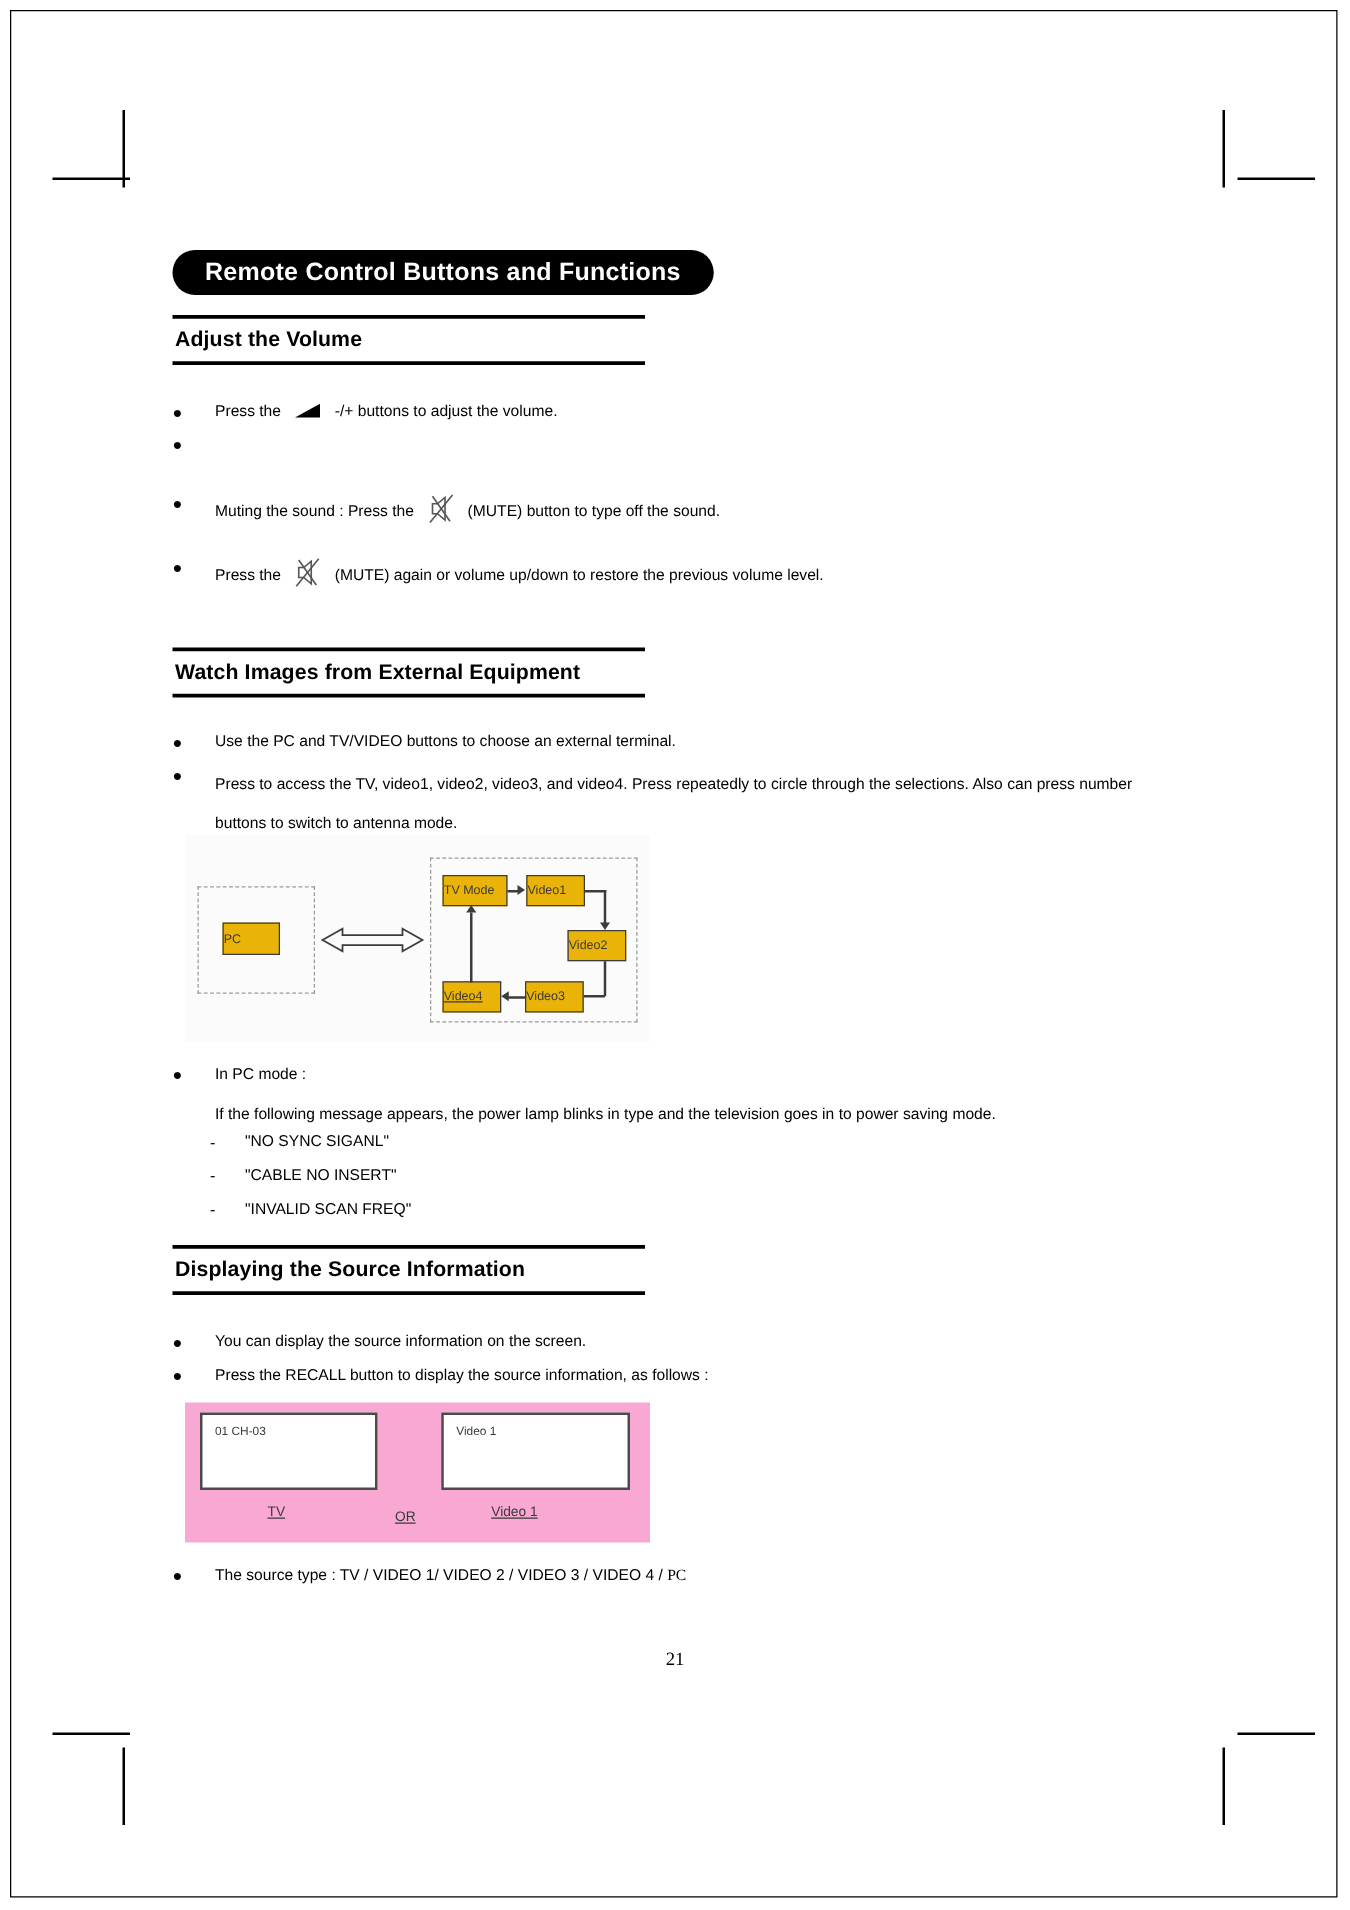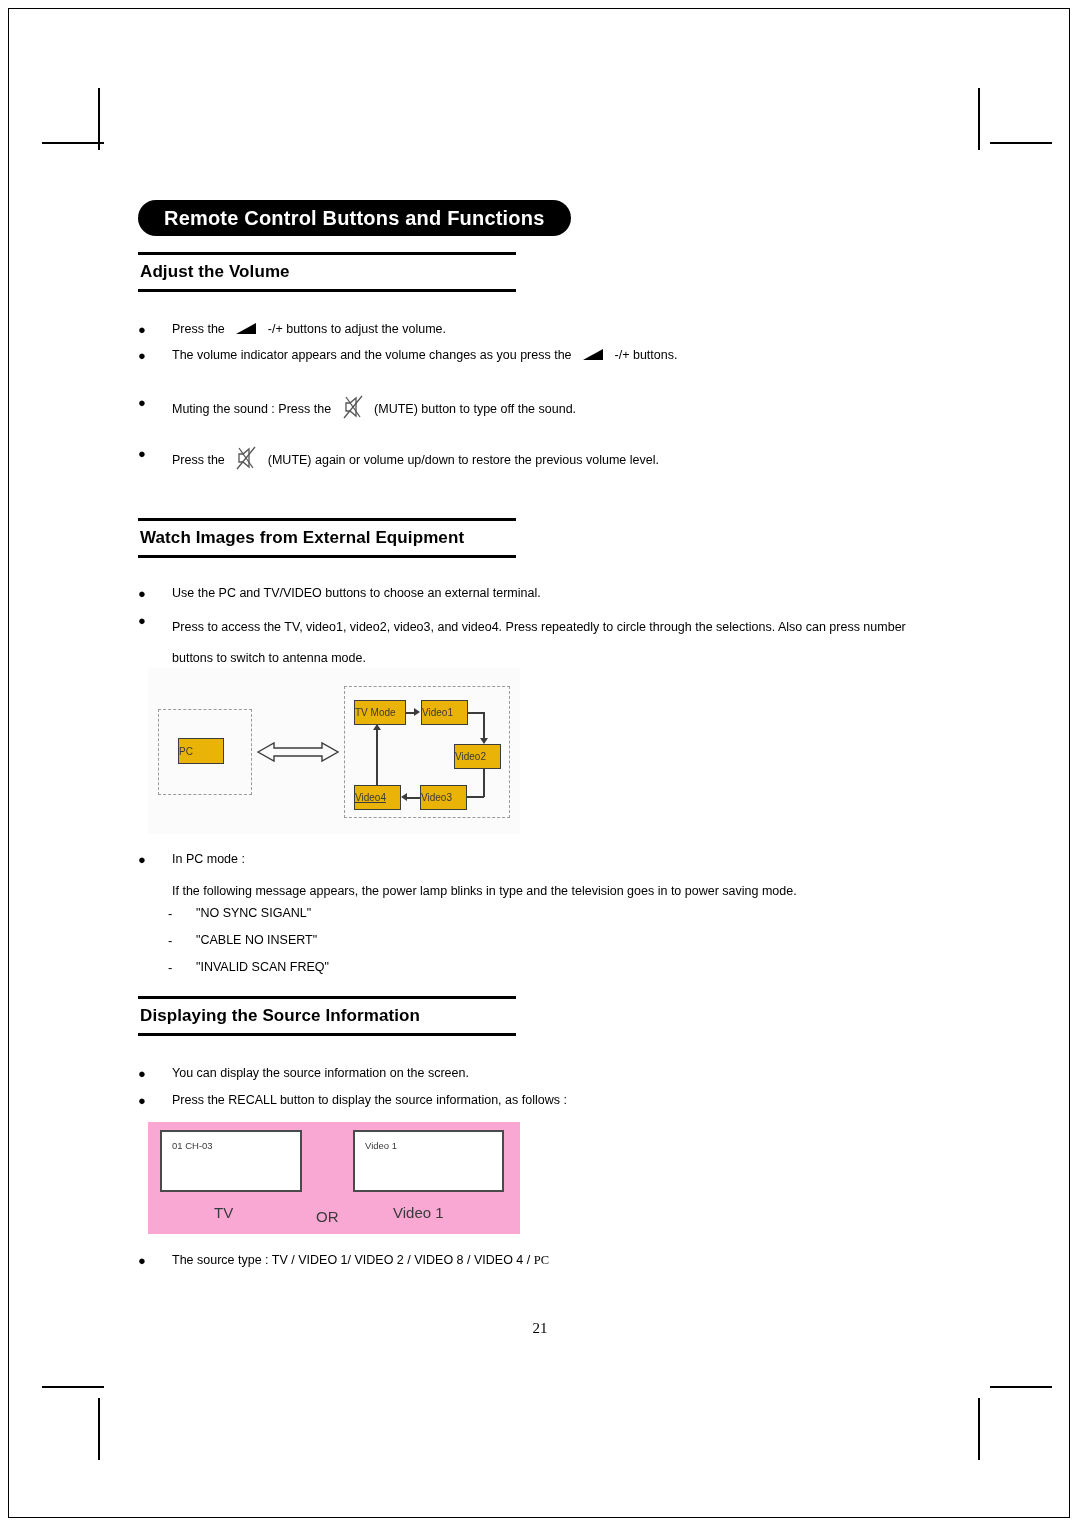--- a/index.html
+++ b/index.html
@@ -188,23 +188,24 @@
   .osd-text {
     position: absolute;
     left: 10px;
     top: 8px;
     font-size: 9.5px;
     color: #3a3a3a;
     white-space: nowrap;
   }
   .osd-caption {
     position: absolute;
-    font-size: 15px;
+    font-size: 11px;
     color: #3a3a3a;
     white-space: nowrap;
+    text-decoration: underline;
   }
 
   
   .page-num {
     position: absolute;
     left: 0;
     top: 1320px;
     width: 1080px;
     text-align: center;
     font-family: "Liberation Serif", serif;
@@ -242,29 +243,20 @@
       <svg viewBox="0 0 22 13" width="22" height="13" aria-hidden="true">
         <polygon points="1,12 21,12 21,1" fill="#000000"></polygon>
       </svg>
     </span>
     <span>-/+ buttons to adjust the volume.</span>
   </span>
 </div>
 
 <div class="row" style="left:138px; top:347px; width:790px;">
   <span class="bullet">●</span>
-  <span class="txt">
-    <span>The volume indicator appears and the volume changes as you press the</span>
-    <span class="icon-vol">
-      <svg viewBox="0 0 22 13" width="22" height="13" aria-hidden="true">
-        <polygon points="1,12 21,12 21,1" fill="#000000"></polygon>
-      </svg>
-    </span>
-    <span>-/+ buttons.</span>
-  </span>
 </div>
 
 <div class="row" style="left:138px; top:394px; width:790px;">
   <span class="bullet">●</span>
   <span class="txt">
     <span>Muting the sound : Press the</span>
     <span class="icon-mute">
       <svg viewBox="0 0 24 26" width="24" height="26" aria-hidden="true">
         <polygon points="5,9 9,9 15,4 15,22 9,17 5,17" fill="none" stroke="#555555" stroke-width="1.3"></polygon>
         <line x1="3" y1="24" x2="21" y2="2" stroke="#555555" stroke-width="1.3"></line>
@@ -399,17 +391,17 @@
 
   <div class="osd-screen" style="left:205px; top:8px; width:151px; height:62px;">
     <div class="osd-text">Video 1</div>
   </div>
   <div class="osd-caption" style="left:245px; top:82px;">Video 1</div>
 </div>
 
 <div class="row" style="left:138px; top:1252px; width:790px;">
   <span class="bullet">●</span>
   <span class="txt">
-    <span>The source type : TV / VIDEO 1/ VIDEO 2 / VIDEO 8 / VIDEO 4 / </span><span class="serif">PC</span>
+    <span>The source type : TV / VIDEO 1/ VIDEO 2 / VIDEO 3 / VIDEO 4 / </span><span class="serif">PC</span>
   </span>
 </div>
 
 <div class="page-num">21</div>
 
 </body></html>

